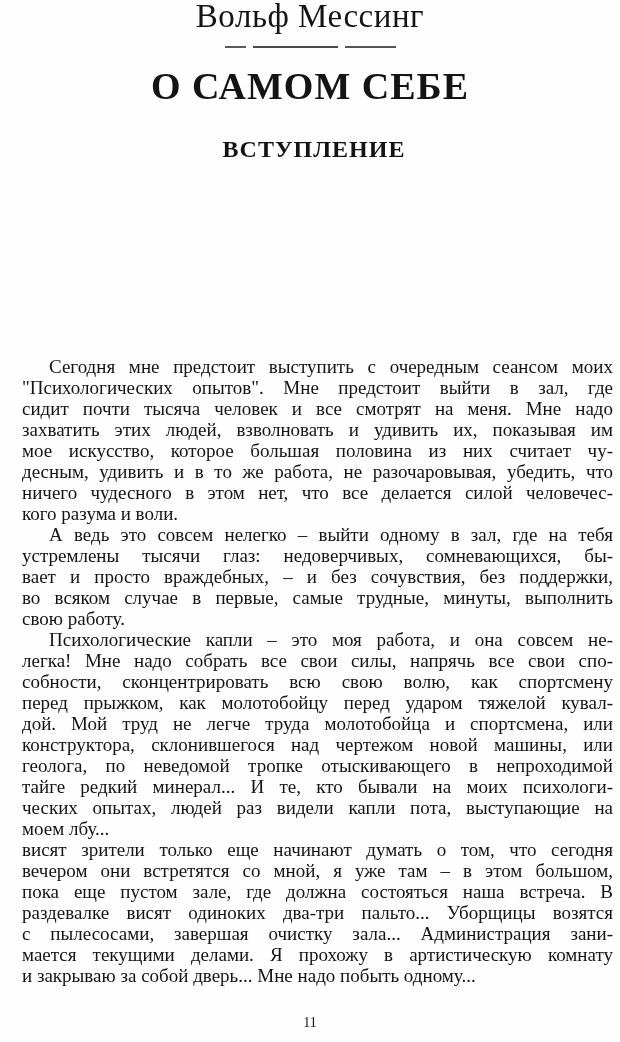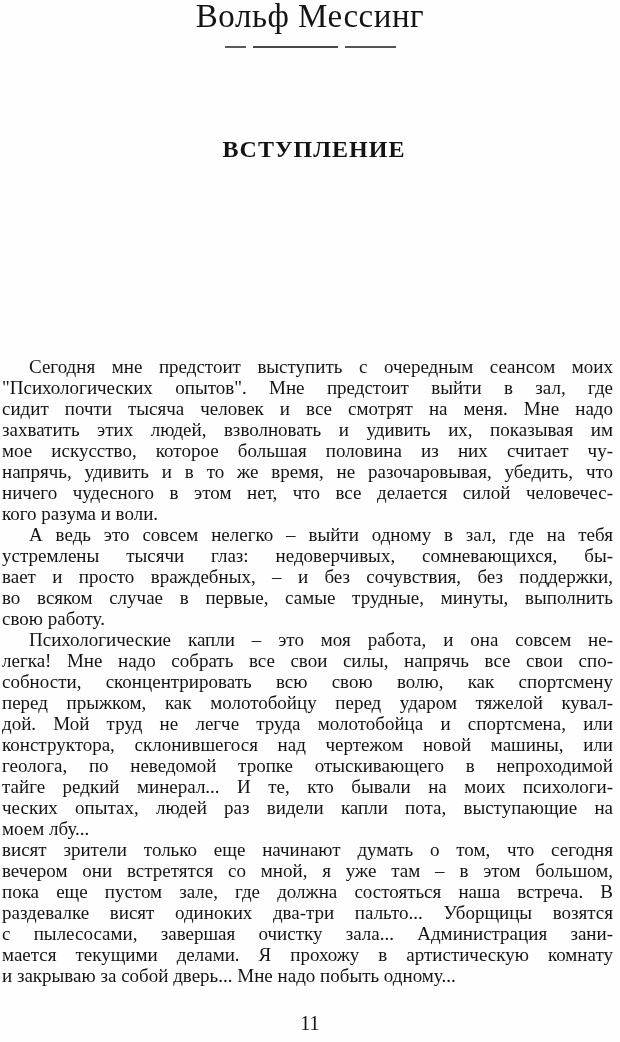--- a/index.html
+++ b/index.html
@@ -51,54 +51,56 @@
   }
   .body-text {
     position: absolute; top: 356px; left: 2px; right: 7px;
     font-size: 19px; line-height: 21px;
   }
   .line {
     text-align: justify;
     text-align-last: justify;
     height: 21px;
     white-space: nowrap;
+    margin-left: 20px;
   }
   .line.first { text-indent: 27px; }
   .line.last  { text-align-last: left; }
   .page-number {
     position: absolute; top: 1012px; left: 0; right: 0;
     text-align: center;
-    font-size: 20px; line-height: 22px;
+    font-size: 14px; line-height: 22px;
   }
 </style>
 </head>
 <body>
 
 <div class="page">
 
   <div class="author-title">Вольф Мессинг</div>
 
   <div class="decorative-rule">
     <span class="seg s1"></span>
     <span class="seg s2"></span>
     <span class="seg s3"></span>
   </div>
 
+  <div class="book-title">О САМОМ СЕБЕ</div>
 
   <div class="chapter-title">ВСТУПЛЕНИЕ</div>
 
   <div class="body-text">
 
     <div class="para">
       <div class="line first">Сегодня мне предстоит выступить с очередным сеансом моих</div>
       <div class="line">"Психологических опытов". Мне предстоит выйти в зал, где</div>
       <div class="line">сидит почти тысяча человек и все смотрят на меня. Мне надо</div>
       <div class="line">захватить этих людей, взволновать и удивить их, показывая им</div>
       <div class="line">мое искусство, которое большая половина из них считает чу-</div>
-      <div class="line">напрячь, удивить и в то же время, не разочаровывая, убедить, что</div>
+      <div class="line">десным, удивить и в то же работа, не разочаровывая, убедить, что</div>
       <div class="line">ничего чудесного в этом нет, что все делается силой человечес-</div>
       <div class="line last">кого разума и воли.</div>
     </div>
 
     <div class="para">
       <div class="line first">А ведь это совсем нелегко – выйти одному в зал, где на тебя</div>
       <div class="line">устремлены тысячи глаз: недоверчивых, сомневающихся, бы-</div>
       <div class="line">вает и просто враждебных, – и без сочувствия, без поддержки,</div>
       <div class="line">во всяком случае в первые, самые трудные, минуты, выполнить</div>
       <div class="line last">свою работу.</div>

